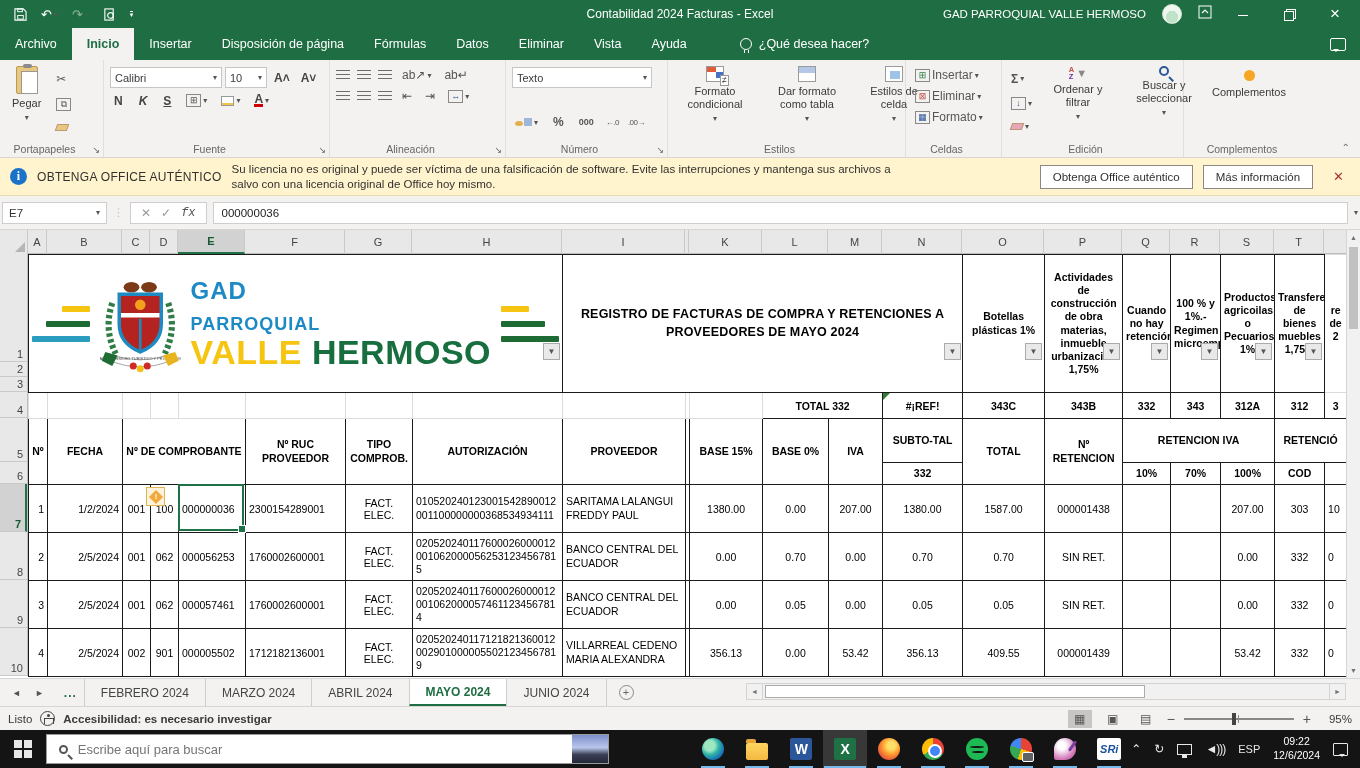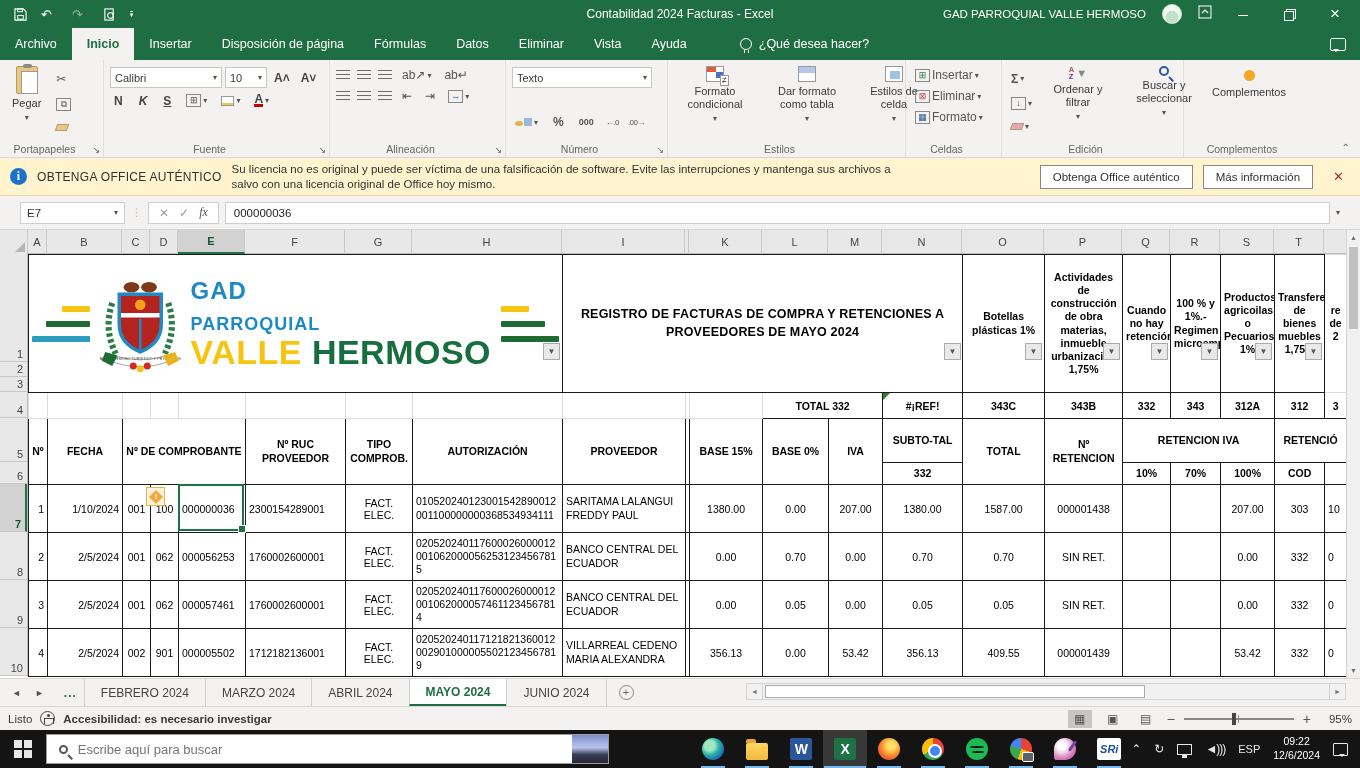--- a/index.html
+++ b/index.html
@@ -75,24 +75,24 @@
   
   #licensebar { position:absolute; top:158px; left:0; width:100%; height:38px; background:#fff4ce; border-bottom:1px solid #e7dcae; display:flex; align-items:center; padding:0 10px; gap:10px; }
   .info-ic { width:17px; height:17px; border-radius:50%; background:#1a73c9; color:#fff; font-size:12px; font-weight:bold; text-align:center; line-height:17px; font-family:"Liberation Serif", serif; flex:0 0 auto; }
   .lic-title { font-size:12px; color:#323130; letter-spacing:.3px; white-space:nowrap; }
   .lic-msg { font-size:11.5px; color:#323130; line-height:1.3; max-width:660px; }
   .lic-btn { background:#fff; border:1px solid #8a8886; font-size:11.5px; padding:5px 12px; color:#323130; white-space:nowrap; }
   .lic-close { margin-left:4px; font-size:13px; color:#a33; padding:0 6px; }
   #licensebar .btns { margin-left:auto; display:flex; gap:10px; align-items:center; }
 
   
-  #formulabar { position:absolute; top:196px; left:0; width:100%; height:34px; background:#f3f2f1; border-bottom:1px solid #d8d6d4; display:flex; align-items:center; padding:4px 20px; gap:6px; }
+  #formulabar { position:absolute; top:196px; left:0; width:100%; height:34px; background:#f3f2f1; border-bottom:1px solid #d8d6d4; display:flex; align-items:center; padding:4px 2px; gap:6px; }
   .namebox { width:105px; height:22px; background:#fff; border:1px solid #d0cecc; display:flex; align-items:center; justify-content:space-between; padding:0 6px; font-size:11.5px; color:#333; }
   .fx-btns { display:flex; align-items:center; gap:10px; background:#fff; border:1px solid #d0cecc; height:22px; padding:0 10px; color:#9a9a9a; font-size:12px; }
-  .fx-btns .fx { color:#555; font-style:italic; font-family:Liberation Serif, serif; }
+  .fx-btns .fx { color:#555; font-style:italic; font-family:Liberation Mono, monospace; }
   .fml-input { flex:1; height:22px; background:#fff; border:1px solid #d0cecc; font-size:11.5px; color:#222; display:flex; align-items:center; padding:0 8px; }
   .dots { color:#bbb; font-size:11px; }
 
   
   #sheet { position:absolute; top:230px; left:0; width:100%; height:448px; background:#fff; overflow:hidden; }
   #colheaders { position:absolute; top:0; left:0; height:24px; display:flex; background:#e8e8e8; border-bottom:1px solid #bdbdbd; }
   .ch { border-right:1px solid #c9c9c9; font-size:11px; color:#444; display:flex; align-items:center; justify-content:center; height:24px; }
   .ch.sel-col { background:#d2d2d2; border-bottom:2px solid #1f7246; color:#155a35; font-weight:bold; }
   #corner { width:28px; height:24px; background:#e8e8e8; border-right:1px solid #c9c9c9; position:relative; }
   #corner::after { content:""; position:absolute; right:2px; bottom:2px; border-left:10px solid transparent; border-bottom:10px solid #b5b5b5; }
@@ -647,21 +647,21 @@
         <td class="b hd">332</td>
         <td class="b hd">10%</td>
         <td class="b hd">70%</td>
         <td class="b hd">100%</td>
         <td class="b hd">COD</td>
         <td class="b hd"></td>
       </tr>
 
       <tr style="height:48px;">
         <td class="b a-r">1</td>
-        <td class="b a-r">1/10/2024</td>
+        <td class="b a-r">1/2/2024</td>
         <td class="b a-c">001</td>
         <td class="b a-c">100</td>
         <td class="b">000000036</td>
         <td class="b">2300154289001</td>
         <td class="b a-c">FACT. ELEC.</td>
         <td class="b wrap">010520240123001542890012001100000000368534934111</td>
         <td class="b wrap" style="word-break:normal;">SARITAMA LALANGUI FREDDY PAUL</td>
         <td class="b"></td>
         <td class="b a-c">1380.00</td>
         <td class="b a-c">0.00</td>

